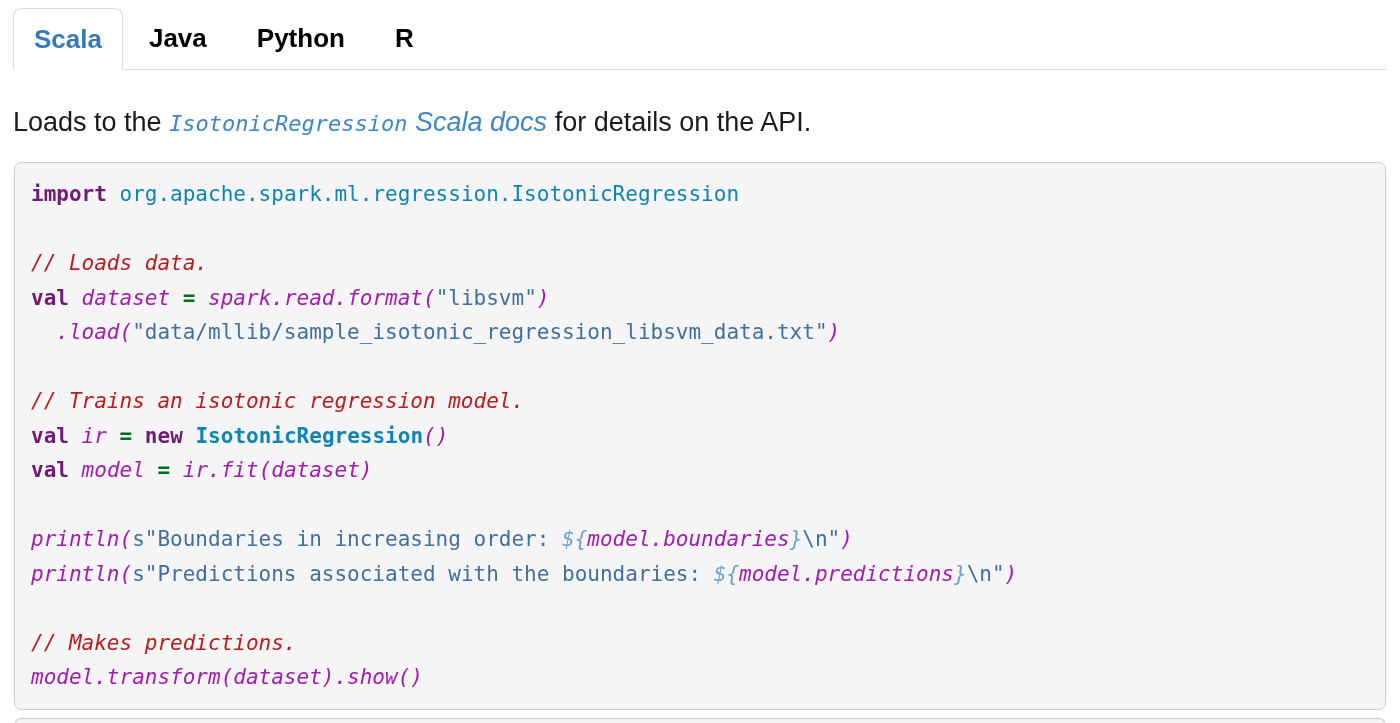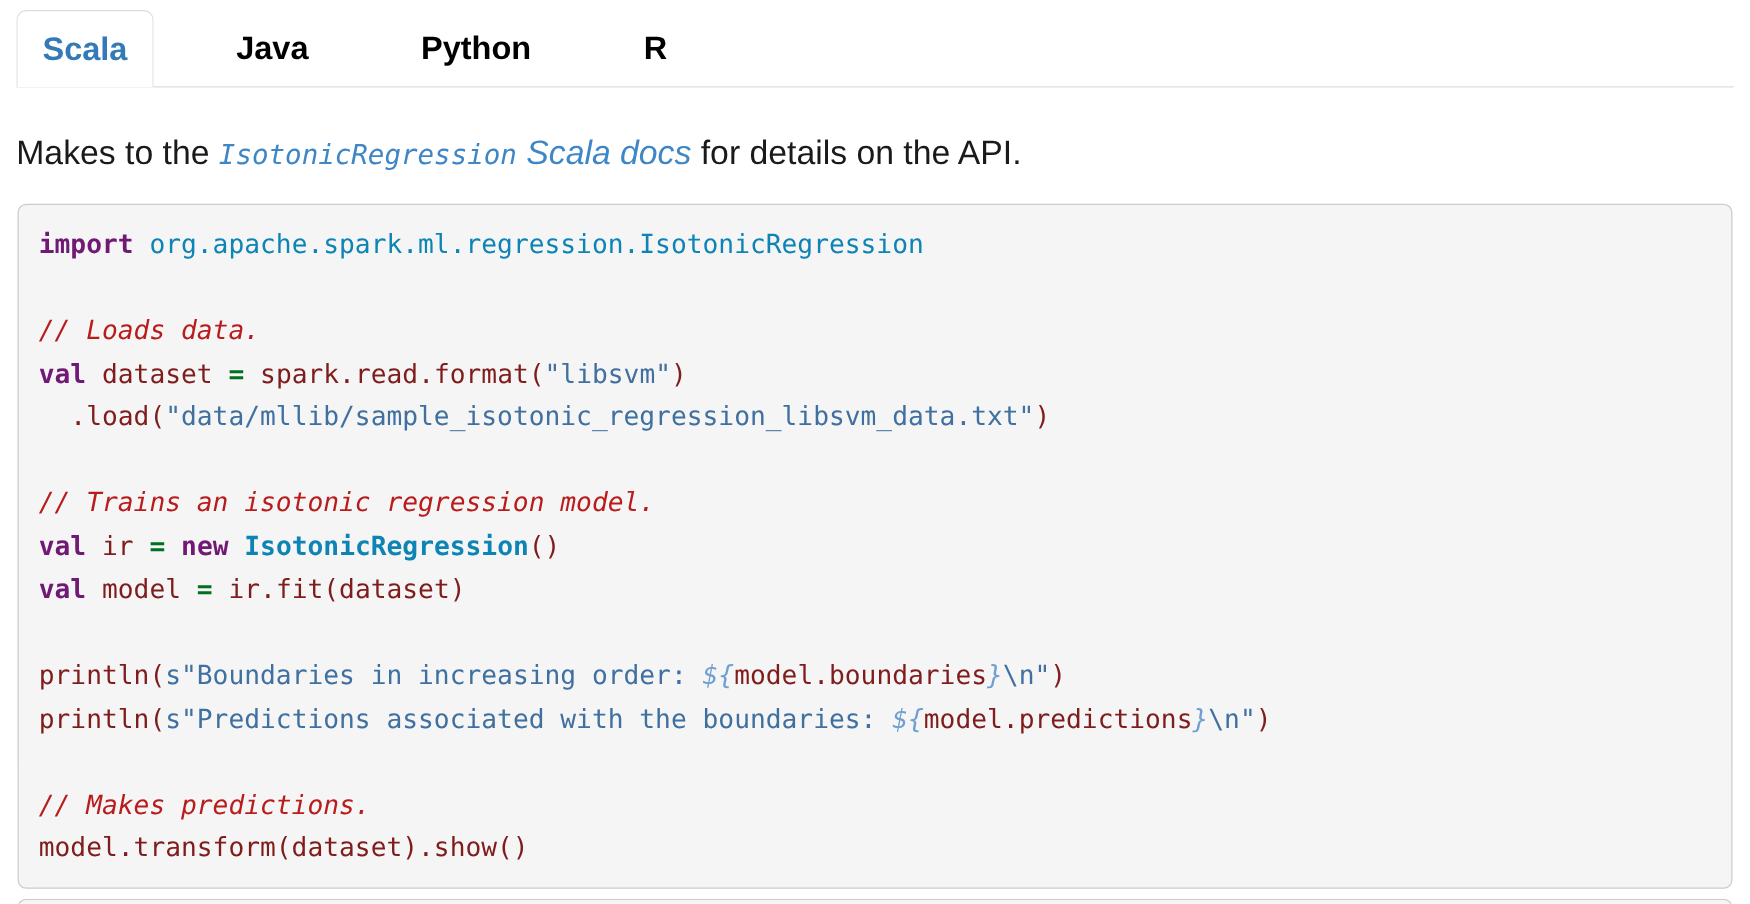--- a/index.html
+++ b/index.html
@@ -10,21 +10,20 @@
     font-family: "Liberation Sans", sans-serif;
     color: #1a1a1a;
   }
   
   .nav-tabs {
     display: flex;
     align-items: flex-end;
     list-style: none;
     margin: 7px 13px 0 13px;
     border-bottom: 1px solid #dddddd;
-    gap: 40px;
   }
   .nav-tabs li { margin-right: 2px; }
   .nav-tabs a {
     display: block;
     padding: 17px 23px;
     font-size: 26px;
     font-weight: bold;
     line-height: 26px;
     color: #000000;
     text-decoration: none;
@@ -74,21 +73,21 @@
   }
   .code-line { white-space: pre; line-height: 34.5px; height: 34.5px; }
   .tok-k  { color: #701a75; font-weight: bold; }   
   .tok-o  { color: #007020; font-weight: bold; }   
   .tok-nn { color: #0e84b5; font-weight: normal; }   
   .tok-nc { color: #0e84b5; font-weight: bold; }   
   .tok-c1 { color: #b91c1c; font-style: italic; }  
   .tok-s  { color: #4070a0; }                      
   .tok-si { color: #70a0d0; font-style: italic; }  
   .tok-se { color: #4070a0; }                      
-  .tok-n  { color: #7f1d1d; }                      
+  .tok-n  { color: #a21caf; font-style: italic; }                      
   .tok-w  { }                                      
   
   .next-block-edge {
     margin: 8px 14px 0 14px;
     height: 10px;
     background: #f5f5f5;
     border: 1px solid #cccccc;
     border-bottom: none;
     border-radius: 7px 7px 0 0;
   }
@@ -104,19 +103,19 @@
     <a>Java</a>
   </li>
   <li>
     <a>Python</a>
   </li>
   <li>
     <a>R</a>
   </li>
 </ul>
 
-<p class="api-note"><span>Makes to the </span><a><code>IsotonicRegression</code><span> Scala docs</span></a><span> for details on the API.</span></p>
+<p class="api-note"><span>Loads to the </span><a><code>IsotonicRegression</code><span> Scala docs</span></a><span> for details on the API.</span></p>
 
 <div class="code-box">
   <pre><div class="code-line"><span class="tok-k">import</span><span class="tok-w"> </span><span class="tok-nn">org.apache.spark.ml.regression.IsotonicRegression</span></div><div class="code-line">&nbsp;</div><div class="code-line"><span class="tok-c1">// Loads data.</span></div><div class="code-line"><span class="tok-k">val</span><span class="tok-w"> </span><span class="tok-n">dataset</span><span class="tok-w"> </span><span class="tok-o">=</span><span class="tok-w"> </span><span class="tok-n">spark.read.format(</span><span class="tok-s">"libsvm"</span><span class="tok-n">)</span></div><div class="code-line"><span class="tok-n">  .load(</span><span class="tok-s">"data/mllib/sample_isotonic_regression_libsvm_data.txt"</span><span class="tok-n">)</span></div><div class="code-line">&nbsp;</div><div class="code-line"><span class="tok-c1">// Trains an isotonic regression model.</span></div><div class="code-line"><span class="tok-k">val</span><span class="tok-w"> </span><span class="tok-n">ir</span><span class="tok-w"> </span><span class="tok-o">=</span><span class="tok-w"> </span><span class="tok-k">new</span><span class="tok-w"> </span><span class="tok-nc">IsotonicRegression</span><span class="tok-n">()</span></div><div class="code-line"><span class="tok-k">val</span><span class="tok-w"> </span><span class="tok-n">model</span><span class="tok-w"> </span><span class="tok-o">=</span><span class="tok-w"> </span><span class="tok-n">ir.fit(dataset)</span></div><div class="code-line">&nbsp;</div><div class="code-line"><span class="tok-n">println(</span><span class="tok-s">s"Boundaries in increasing order: </span><span class="tok-si">${</span><span class="tok-n">model.boundaries</span><span class="tok-si">}</span><span class="tok-se">\n</span><span class="tok-s">"</span><span class="tok-n">)</span></div><div class="code-line"><span class="tok-n">println(</span><span class="tok-s">s"Predictions associated with the boundaries: </span><span class="tok-si">${</span><span class="tok-n">model.predictions</span><span class="tok-si">}</span><span class="tok-se">\n</span><span class="tok-s">"</span><span class="tok-n">)</span></div><div class="code-line">&nbsp;</div><div class="code-line"><span class="tok-c1">// Makes predictions.</span></div><div class="code-line"><span class="tok-n">model.transform(dataset).show()</span></div></pre>
 </div>
 
 <div class="next-block-edge"></div>
 
 </body></html>

